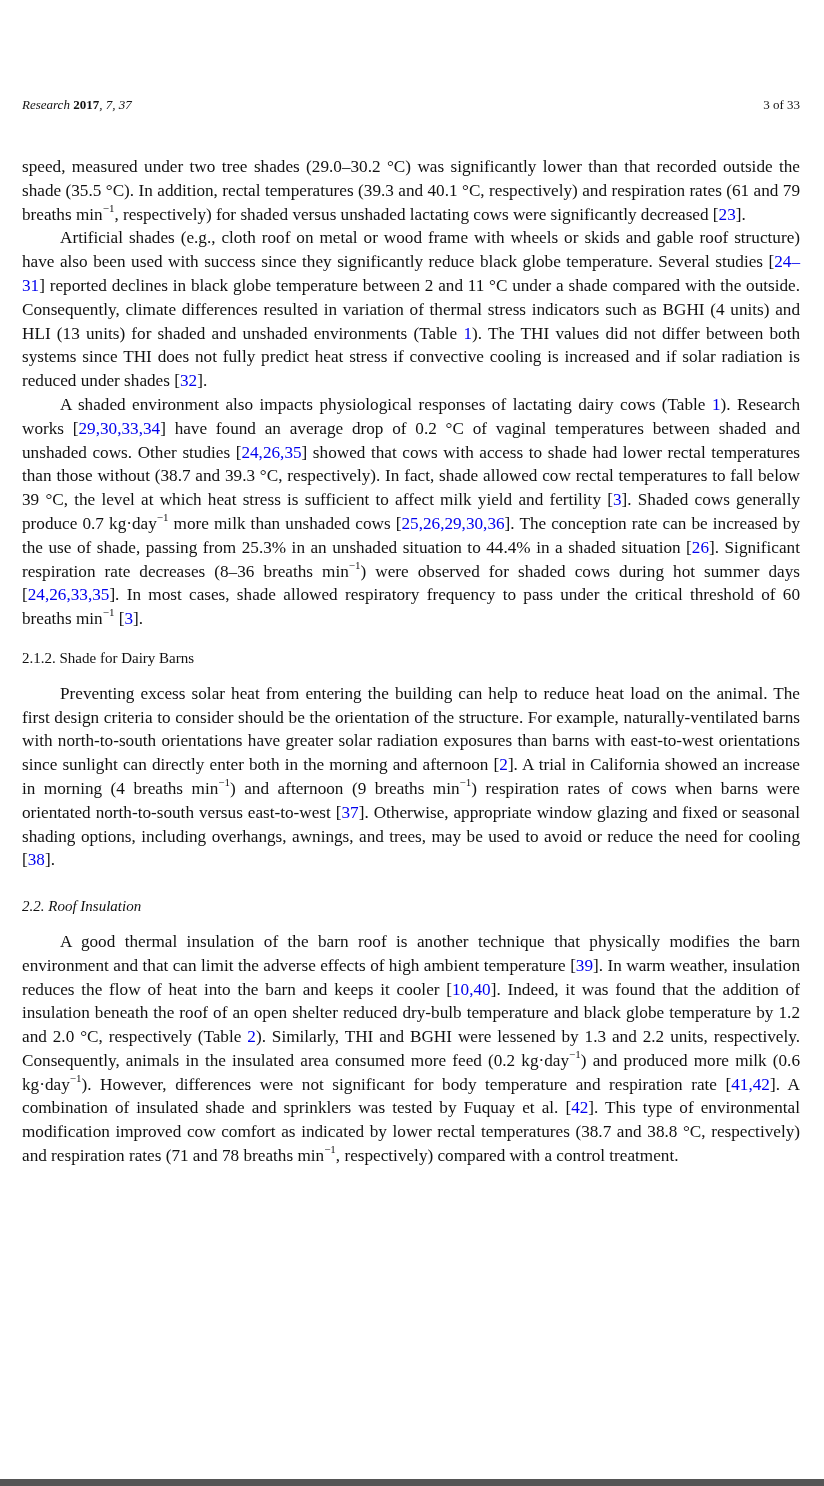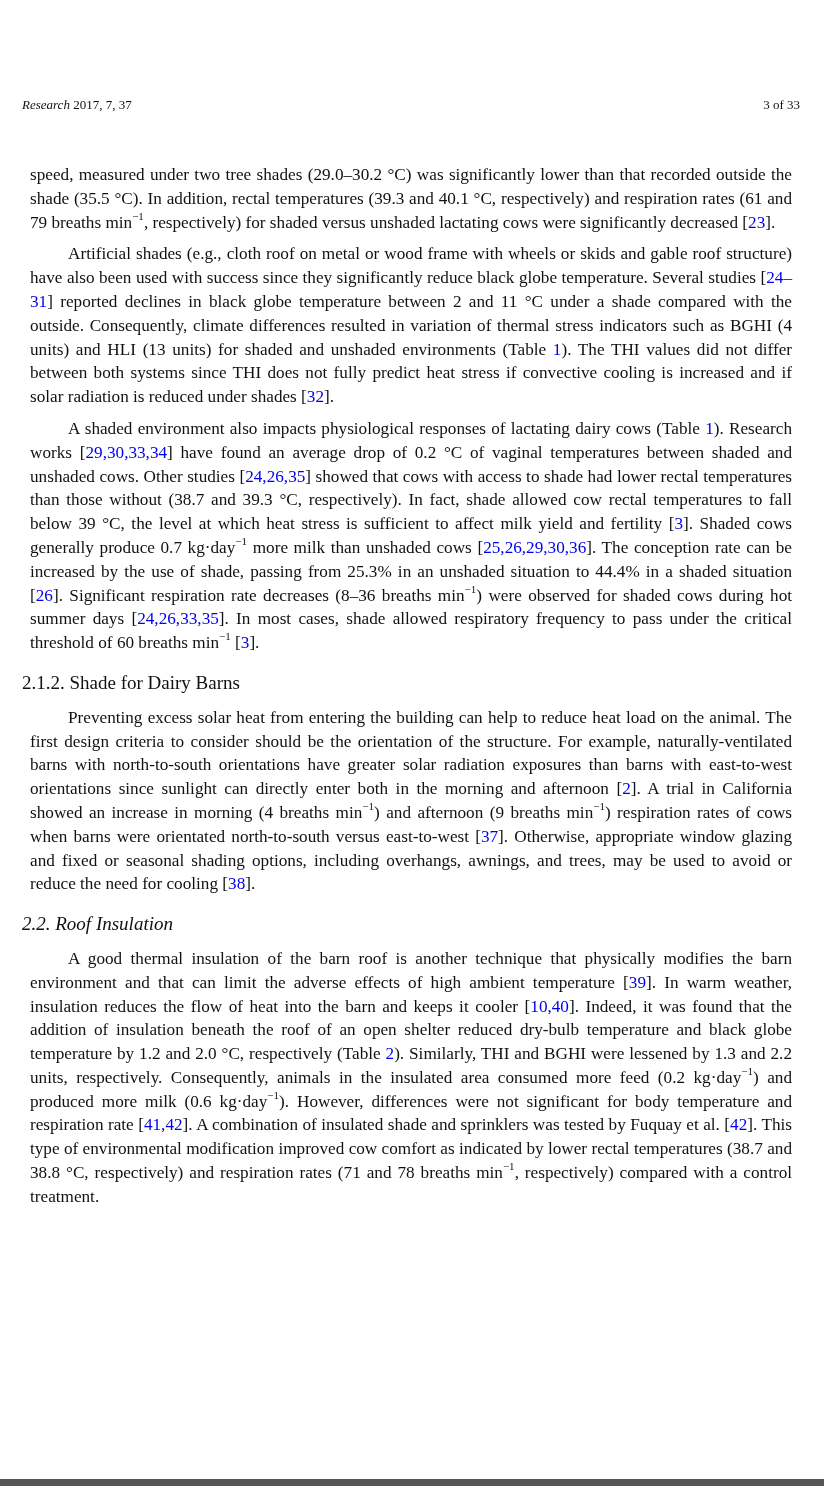--- a/index.html
+++ b/index.html
@@ -10,36 +10,36 @@
       position: relative;
       overflow: hidden;
       font-family: "Liberation Serif", "DejaVu Serif", serif;
       color: #111111;
     }
     .header {
       position: absolute; left: 22px; right: 24px; top: 97px;
       font-size: 13px; display: flex; justify-content: space-between;
     }
     .header .journal { font-style: italic; }
-    .header b { font-style: normal; font-weight: normal; }
-    .header .vol { }
+    .header b { font-style: normal; font-weight: bold; }
+    .header .vol { font-style: italic; }
     .body-text {
       position: absolute; left: 22px; width: 778px; top: 155px;
       font-size: 17.2px; line-height: 23.8px; text-align: justify;
     }
-    p { margin: 8px; }
+    p { margin: 0; }
     p.indent { text-indent: 38px; }
     .link { color: #0000ee; }
     sup { font-size: 11px; line-height: 0; position: relative; top: -1px; vertical-align: super; }
     h3 {
-      font-weight: normal; font-size: 19px; margin: 0;
+      font-weight: normal; font-size: 15px; margin: 0;
       line-height: 23.8px;
     }
     h3.sub { margin-top: 16px; margin-bottom: 11px; }
-    h3.sec { font-style: italic; margin-top: 16px; margin-bottom: 11px; }
+    h3.sec { font-style: italic; margin-top: 23px; margin-bottom: 11px; }
     .bottom-bar {
       position: absolute; left: 0; right: 0; bottom: 0; height: 7px; background: #555555;
     }
   </style>
 </head>
 <body>
 
 <div class="header">
   <span><span class="journal">Research</span> <b>2017</b><span class="vol">, 7, 37</span></span>
   <span>3 of 33</span>

